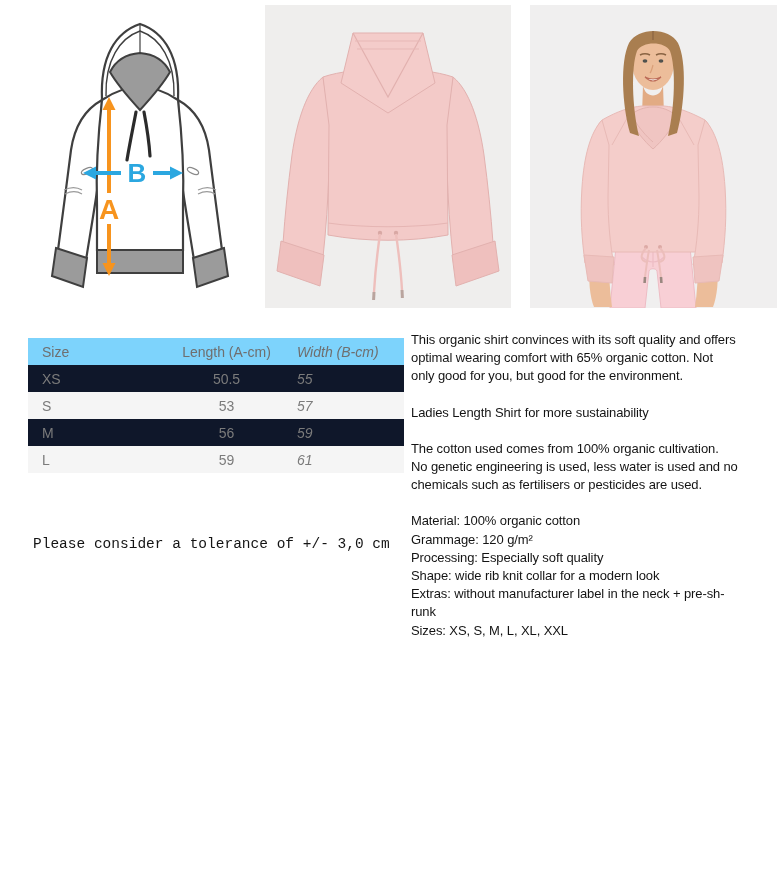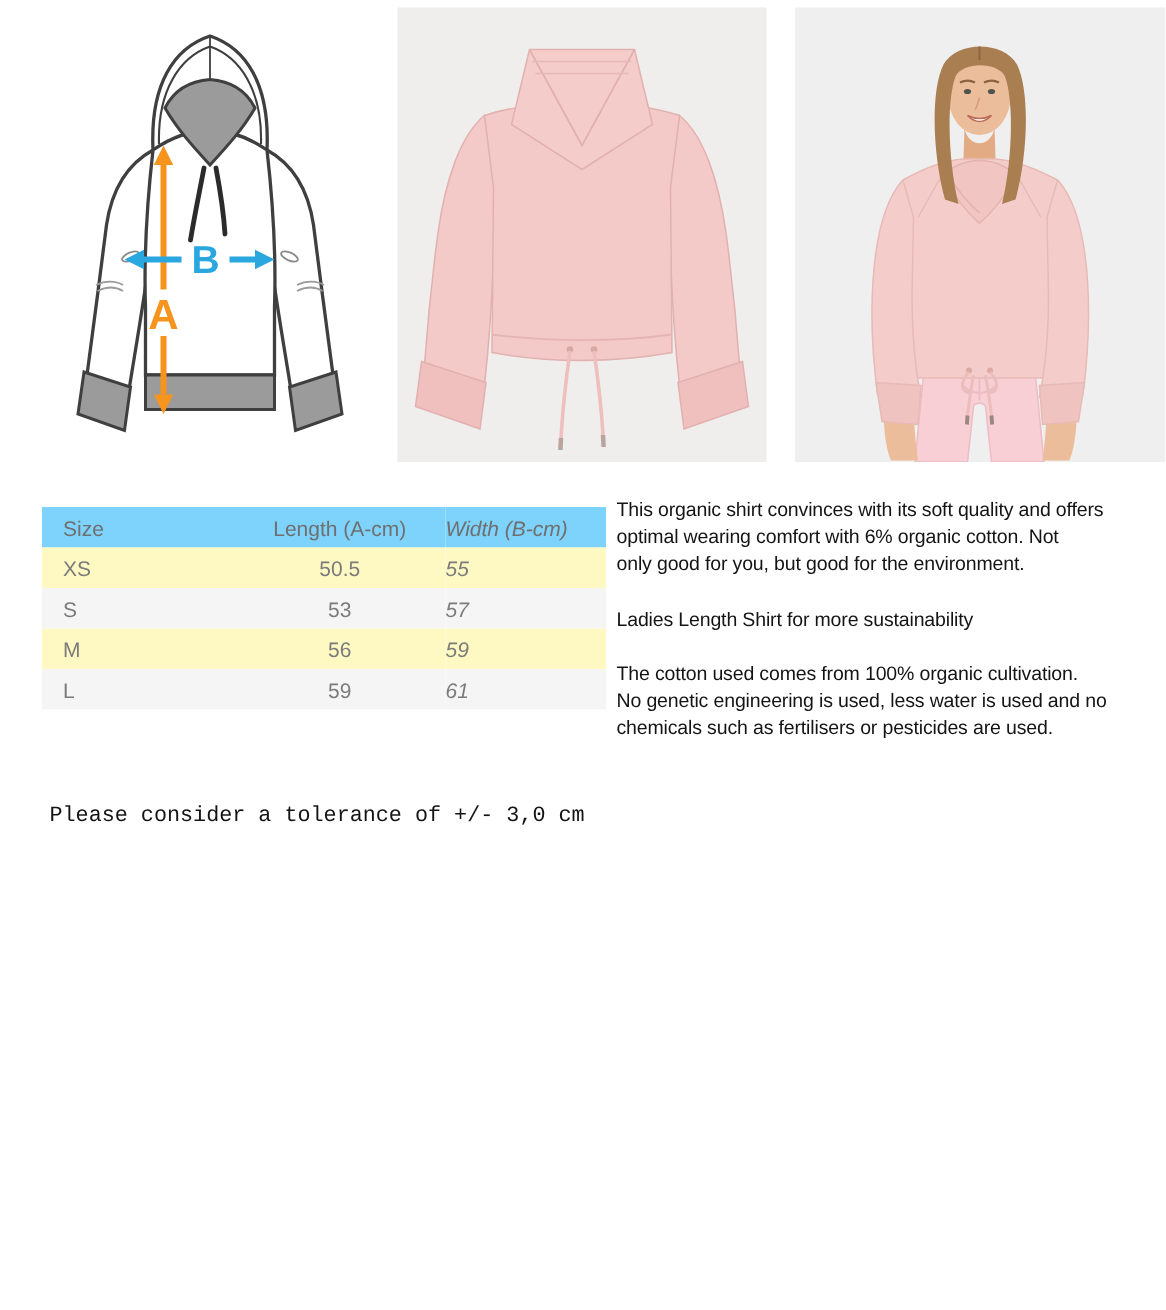--- a/index.html
+++ b/index.html
@@ -18,21 +18,21 @@
     border-collapse:collapse;table-layout:fixed;
     font-size:14px;color:#7b7b7b;
   }
   .size-table th,.size-table td{
     height:27px;padding:0;font-weight:400;text-align:left;vertical-align:middle;
   }
   .size-table th:first-child,.size-table td:first-child{padding-left:14px;width:114px;}
   .size-table th:nth-child(2),.size-table td:nth-child(2){width:141px;text-align:center;}
   .size-table th:nth-child(3),.size-table td:nth-child(3){width:107px;font-style:italic;}
   .size-table thead tr{background:#7dd3fc;color:#6f6f6f;}
-  .size-table tbody tr.dark{background:#fef9c3;}
+  .size-table tbody tr.dark{background:#0f172a;}
   .size-table tbody tr.light{background:#f5f5f5;}
 
   .tolerance{
     position:absolute;left:33px;top:536px;font-size:14.5px;color:#141414;font-family:Liberation Mono, monospace;
   }
 
   .description{
     position:absolute;left:411px;top:331px;width:367px;
     font-size:13px;line-height:18.2px;letter-spacing:-0.1px;color:#141414;
   }
@@ -181,21 +181,28 @@
         <td>59</td>
         <td>61</td>
       </tr>
     </tbody>
   </table>
 
   <div class="tolerance">Please consider a tolerance of +/- 3,0 cm</div>
 
   <div class="description">
     <p>This organic shirt convinces with its soft quality and offers
-optimal wearing comfort with 6% organic cotton. Not
+optimal wearing comfort with 65% organic cotton. Not
 only good for you, but good for the environment.</p>
     <p>Ladies Length Shirt for more sustainability</p>
     <p>The cotton used comes from 100% organic cultivation.
 No genetic engineering is used, less water is used and no
 chemicals such as fertilisers or pesticides are used.</p>
+    <p>Material: 100% organic cotton
+Grammage: 120 g/m²
+Processing: Especially soft quality
+Shape: wide rib knit collar for a modern look
+Extras: without manufacturer label in the neck + pre-sh-
+runk
+Sizes: XS, S, M, L, XL, XXL</p>
   </div>
 
 </div>
 
 </body></html>

